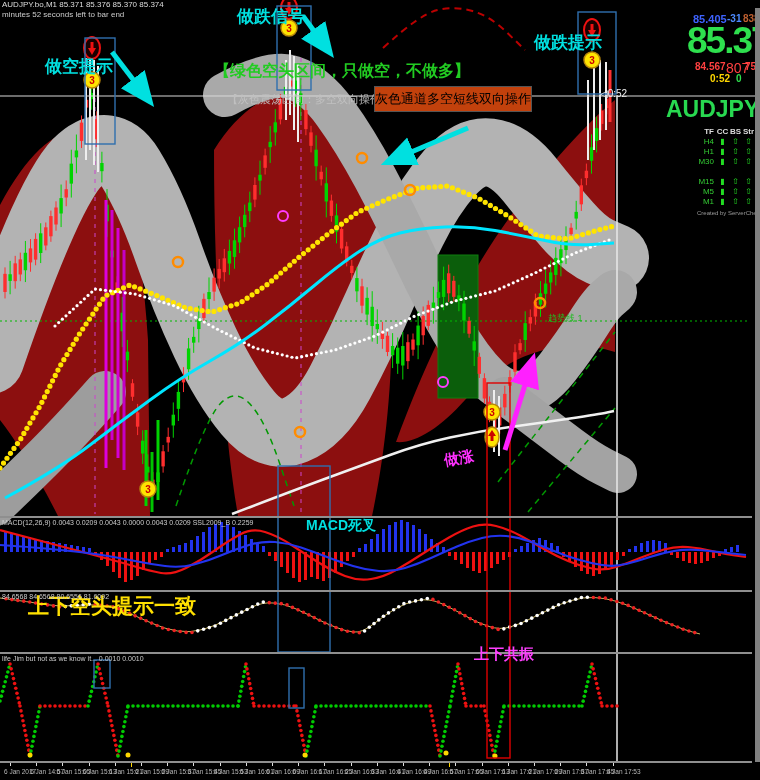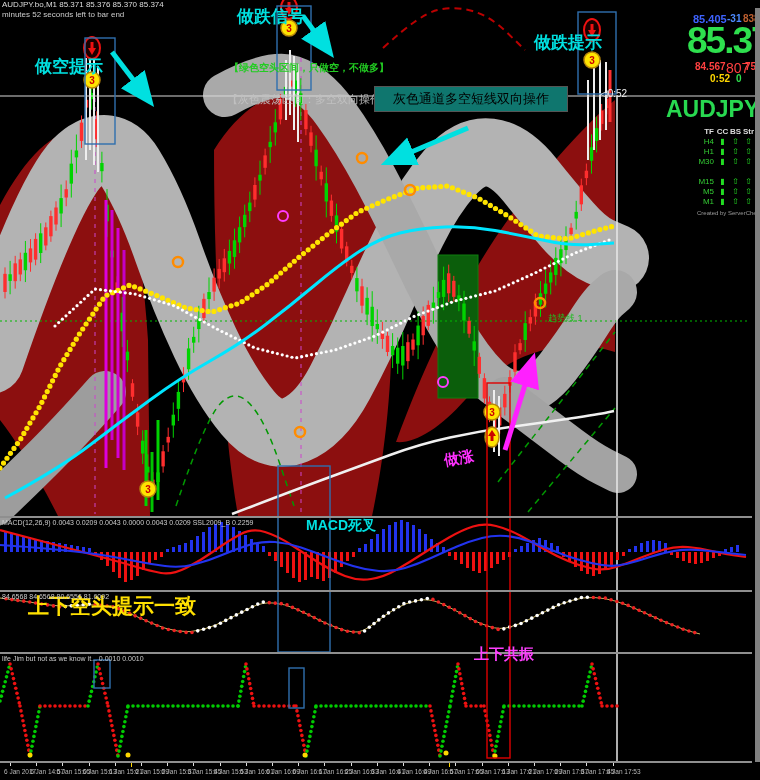--- a/index.html
+++ b/index.html
@@ -2,22 +2,22 @@
 <html><head>
 <meta charset="utf-8">
 <style>
   html,body{margin:0;padding:0;background:#000;}
   #app{position:relative;width:760px;height:780px;background:#000;overflow:hidden;
        font-family:"Liberation Sans",sans-serif;}
   svg{position:absolute;left:0;top:0;}
   .txt{position:absolute;white-space:nowrap;line-height:1.1;}
   .sep{position:absolute;left:0;width:752px;height:2px;background:#8f8f8f;}
   .cyan{color:#00e0e0;font-size:17px;font-weight:bold;}
-  .note-box{position:absolute;background:#0f766e;border:1px solid #555;color:#000;
-            font-size:13px;padding:3px 18px;}
+  .note-box{position:absolute;background:#c2410c;border:1px solid #555;color:#000;
+            font-size:13px;padding:3px 0;}
   .tfrow{display:flex;align-items:center;height:10px;}
   .tfl{width:22px;text-align:right;color:#33cc33;font-size:8px;padding-right:2px;}
   .tfc{width:13px;text-align:center;font-size:8px;color:#22dd22;}
   .tfh{color:#dddddd;font-weight:bold;}
   #time-axis span{position:absolute;top:5px;color:#b9b9b9;font-size:6.5px;}
   #time-axis i{position:absolute;top:0;width:1px;height:3px;background:#ddd;}
 </style>
 </head>
 <body>
 
@@ -1150,24 +1150,24 @@
     </svg>
 
   <div class="sep" style="top:516px"></div>
   <div class="sep" style="top:590px"></div>
   <div class="sep" style="top:652px"></div>
   <div class="sep" style="top:761px"></div>
 
   <div class="txt" style="left:2px;top:1px;font-size:8px;color:#ddd">AUDJPY.bo,M1  85.371 85.376 85.370 85.374</div>
   <div class="txt" style="left:2px;top:11px;font-size:8px;color:#ccc">minutes 52 seconds left to bar end</div>
 
-  <div class="txt cyan" style="left:35px;top:58px">做空提示</div>
+  <div class="txt cyan" style="left:45px;top:58px">做空提示</div>
   <div class="txt cyan" style="left:237px;top:8px">做跌信号</div>
   <div class="txt cyan" style="left:534px;top:34px">做跌提示</div>
-  <div class="txt" style="left:229px;top:62px;font-size:10px;font-weight:bold;color:#22cc22">【绿色空头区间，只做空，不做多】</div>
+  <div class="txt" style="left:214px;top:62px;font-size:16px;font-weight:bold;color:#22cc22">【绿色空头区间，只做空，不做多】</div>
   <div class="txt" style="left:227px;top:93px;font-size:11px;color:#c0c0c0">【灰色震荡区间：多空双向操作】</div>
   <div class="note-box" style="left:374px;top:86px">灰色通道多空短线双向操作</div>
   <div class="txt" style="left:548px;top:314px;font-size:9px;color:#22bb22">趋势线 1</div>
   <div class="txt" style="left:444px;top:450px;font-size:15px;font-weight:bold;color:#ff30ff;transform:rotate(-10deg)">做涨</div>
   <div class="txt" style="left:600px;top:88px;font-size:10px;color:#eee">◁0:52</div>
   <div class="txt cyan" style="left:306px;top:518px;font-size:14px">MACD死叉</div>
   <div class="txt" style="left:28px;top:594px;font-size:21px;font-weight:bold;color:#ffe000">上下空头提示一致</div>
   <div class="txt" style="left:474px;top:646px;font-size:15px;font-weight:bold;color:#ff40ff">上下共振</div>
 
   <div class="txt" style="left:2px;top:519px;font-size:7px;color:#ccc">MACD(12,26,9) 0.0043 0.0209 0.0043 0.0000 0.0043 0.0209  SSL2009_B 0.2259</div>

